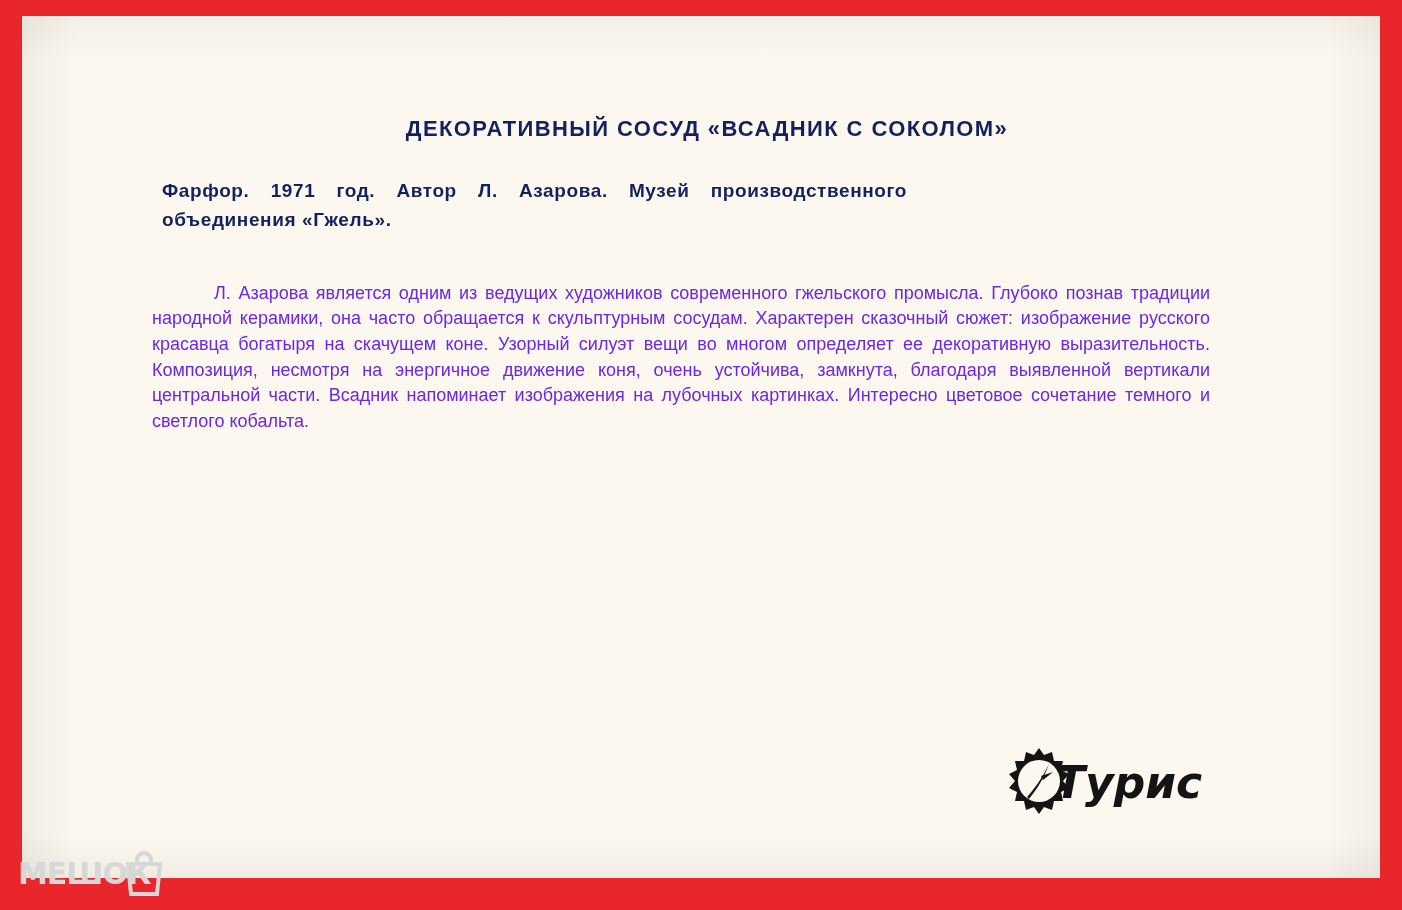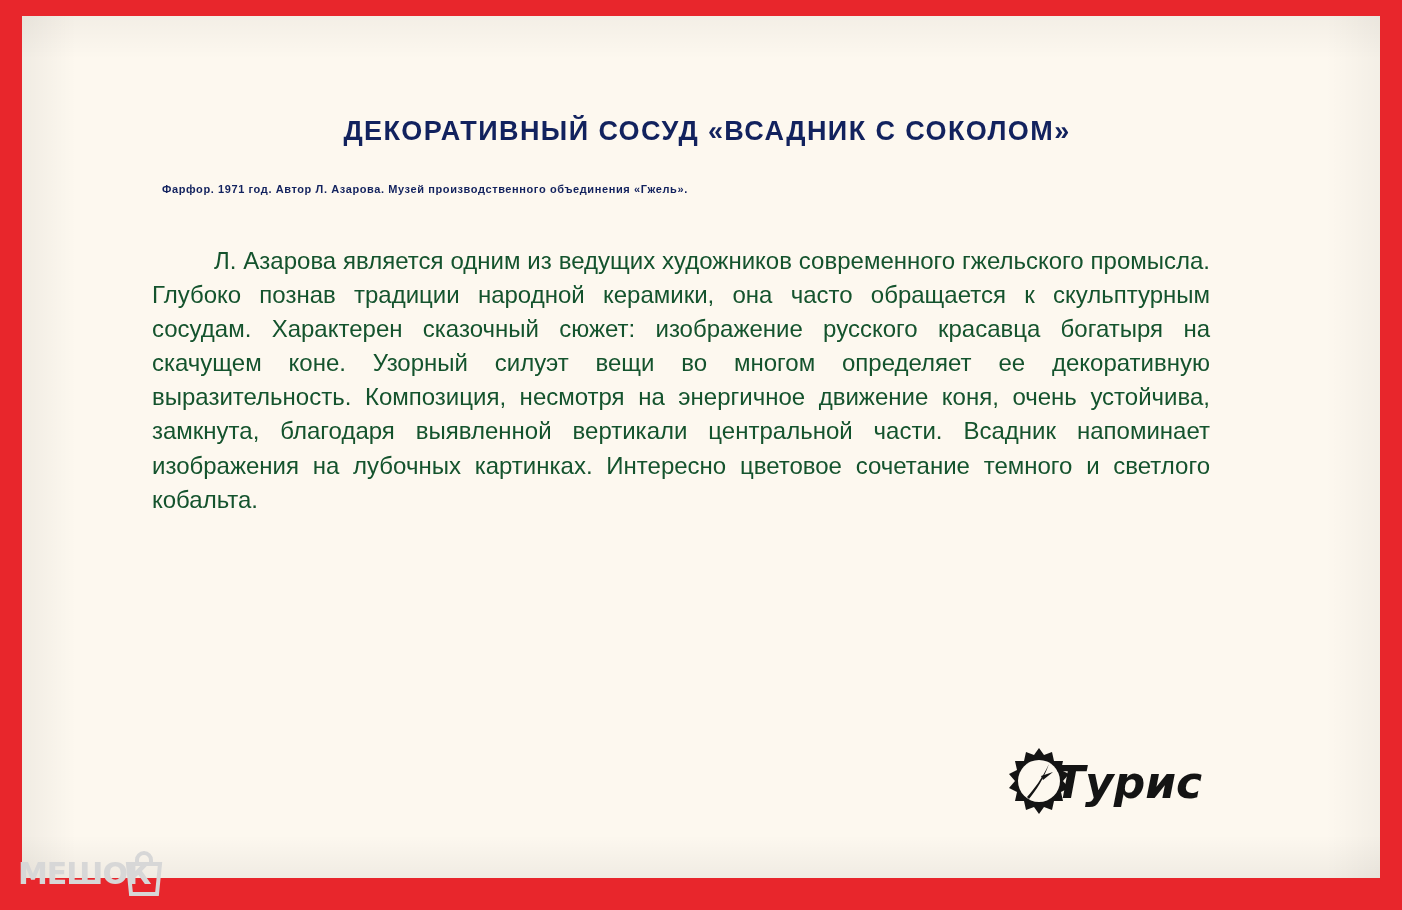--- a/index.html
+++ b/index.html
@@ -48,41 +48,41 @@
   #content {
     position: absolute;
     left: 130px;
     top: 100px;
     width: 1110px;
   }
 
   #title {
     color: #12225e;
     font-weight: bold;
-    font-size: 27px;
+    font-size: 22px;
     letter-spacing: 1.4px;
     text-align: center;
     white-space: nowrap;
     margin: 0 0 34px 0;
   }
 
   #subtitle {
     color: #12225e;
     font-weight: bold;
-    font-size: 11px;
+    font-size: 19px;
     letter-spacing: 0.6px;
     line-height: 1.55;
     width: 745px;
     margin: 0 0 46px 10px;
     text-align: justify;
   }
 
   #body-text {
-    color: #14532d;
-    font-size: 24px;
+    color: #6d28d9;
+    font-size: 18px;
     line-height: 1.42;
     text-align: justify;
     text-indent: 62px;
     margin: 0;
     width: 1058px;
   }
 
   
   #logo {
     position: absolute;

